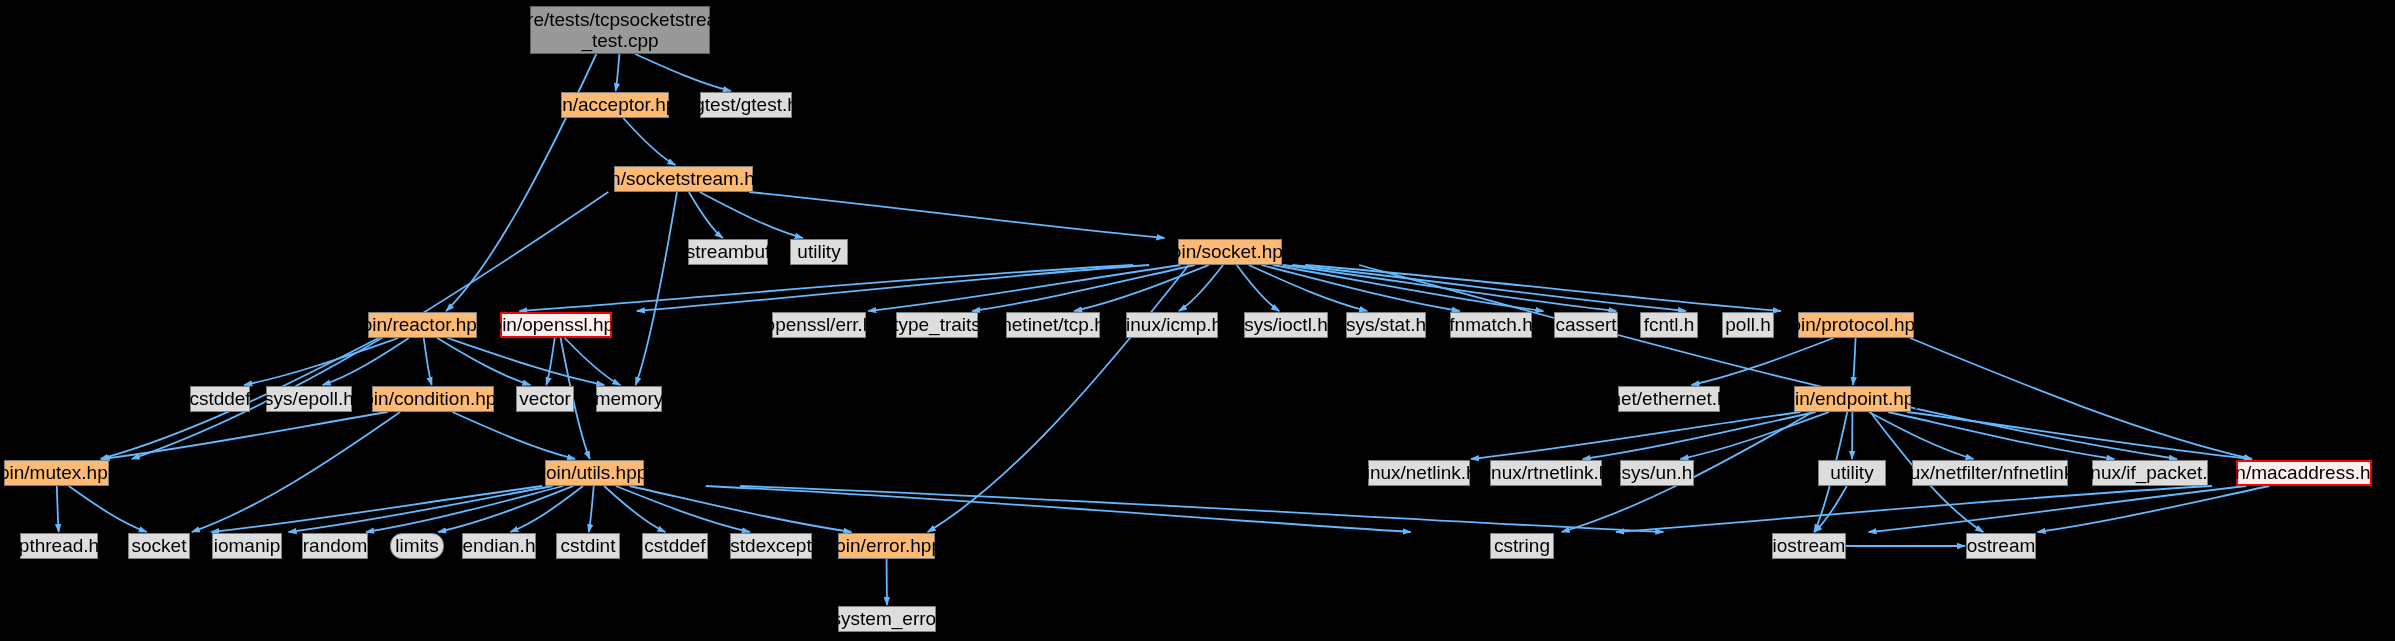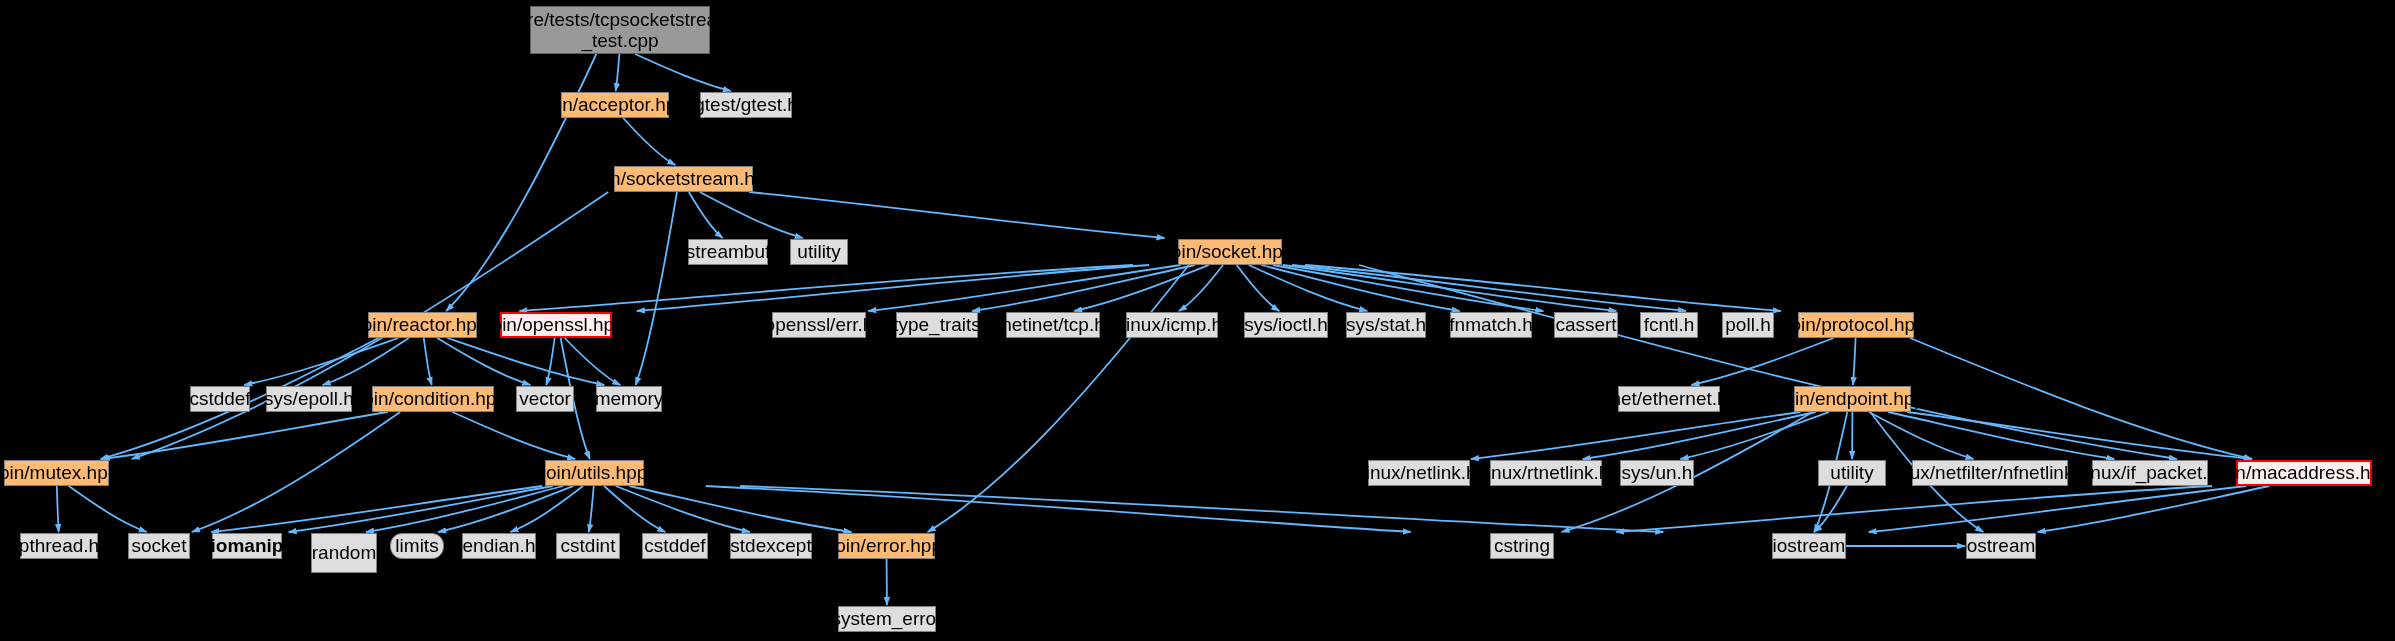--- a/index.html
+++ b/index.html
@@ -128,22 +128,22 @@
       <div class="node n-local" style="left: 545px; top: 460px; width: 99px; height: 26px;">join/utils.hpp</div>
       <div class="node n-sys" style="left: 1368px; top: 460px; width: 102px; height: 26px;">linux/netlink.h</div>
       <div class="node n-sys" style="left: 1490px; top: 460px; width: 112px; height: 26px;">linux/rtnetlink.h</div>
       <div class="node n-sys" style="left: 1620px; top: 460px; width: 74px; height: 26px;">sys/un.h</div>
       <div class="node n-sys" style="left: 1818px; top: 460px; width: 68px; height: 26px;">utility</div>
       <div class="node n-sys" style="left: 1912px; top: 460px; width: 156px; height: 26px;">linux/netfilter/nfnetlink.h</div>
       <div class="node n-sys" style="left: 2092px; top: 460px; width: 116px; height: 26px;">linux/if_packet.h</div>
       <div class="node n-hl" style="left: 2236px; top: 460px; width: 136px; height: 26px;">join/macaddress.hpp</div>
       <div class="node n-sys" style="left: 20px; top: 533px; width: 78px; height: 26px;">pthread.h</div>
       <div class="node n-sys" style="left: 128px; top: 533px; width: 62px; height: 26px;">socket</div>
-      <div class="node n-sys" style="left: 212px; top: 533px; width: 70px; height: 26px; font-weight: bold;">iomanip</div>
-      <div class="node n-sys" style="left: 311px; top: 533px; width: 66px; height: 40px;">random</div>
+      <div class="node n-sys" style="left: 212px; top: 533px; width: 70px; height: 26px;">iomanip</div>
+      <div class="node n-sys" style="left: 302px; top: 533px; width: 66px; height: 26px;">random</div>
       <div class="node n-sys" style="left: 390px; top: 533px; width: 54px; height: 26px; border-radius: 12px;">limits</div>
       <div class="node n-sys" style="left: 462px; top: 533px; width: 74px; height: 26px;">endian.h</div>
       <div class="node n-sys" style="left: 556px; top: 533px; width: 64px; height: 26px;">cstdint</div>
       <div class="node n-sys" style="left: 642px; top: 533px; width: 66px; height: 26px;">cstddef</div>
       <div class="node n-sys" style="left: 730px; top: 533px; width: 82px; height: 26px;">stdexcept</div>
       <div class="node n-local" style="left: 838px; top: 533px; width: 97px; height: 26px;">join/error.hpp</div>
       <div class="node n-sys" style="left: 1490px; top: 533px; width: 64px; height: 26px;">cstring</div>
       <div class="node n-sys" style="left: 1772px; top: 533px; width: 74px; height: 26px;">iostream</div>
       <div class="node n-sys" style="left: 1966px; top: 533px; width: 70px; height: 26px;">ostream</div>
       <div class="node n-sys" style="left: 838px; top: 606px; width: 98px; height: 26px;">system_error</div>

